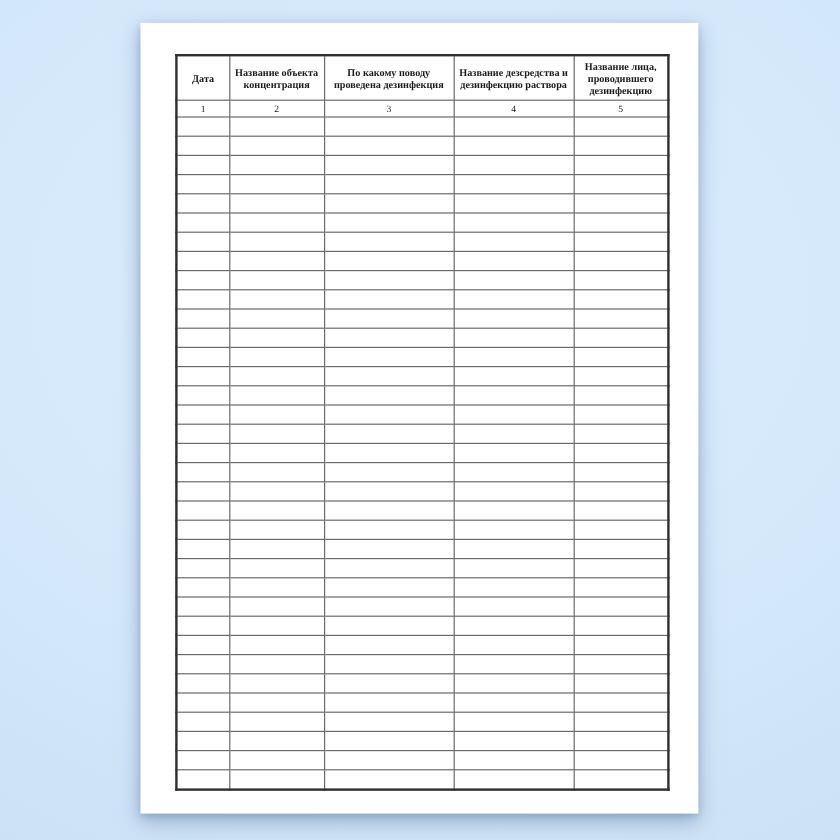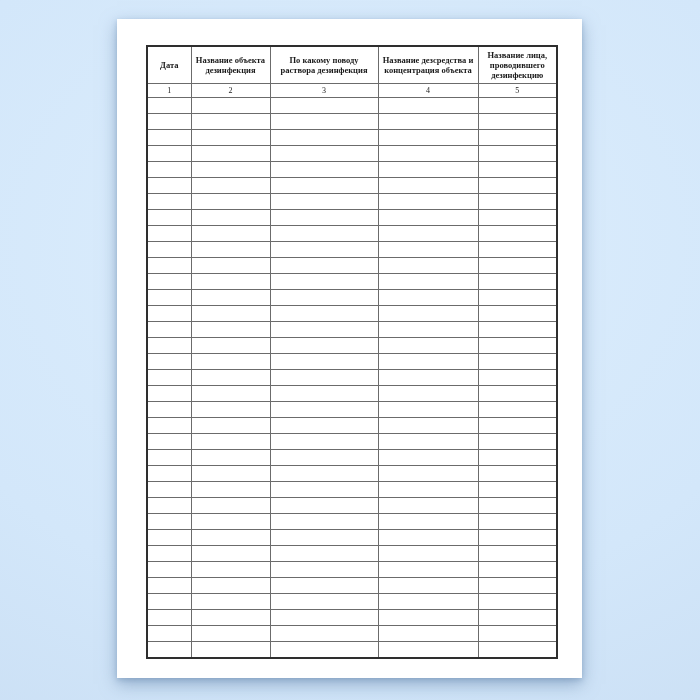--- a/index.html
+++ b/index.html
@@ -70,23 +70,23 @@
     <colgroup>
       <col class="c1">
         <col class="c2">
         <col class="c3">
         <col class="c4">
         <col class="c5">
     </colgroup>
     <thead>
       <tr class="header-row">
         <th>Дата</th>
-        <th>Название объекта дезинфекция</th>
-        <th>По какому поводу раствора дезинфекция</th>
-        <th>Название дезсредства и концентрация объекта</th>
+        <th>Название объекта концентрация</th>
+        <th>По какому поводу проведена дезинфекция</th>
+        <th>Название дезсредства и дезинфекцию раствора</th>
         <th>Название лица, проводившего дезинфекцию</th>
       </tr>
       <tr class="numbering-row">
         <td>1</td>
         <td>2</td>
         <td>3</td>
         <td>4</td>
         <td>5</td>
       </tr>
     </thead>

